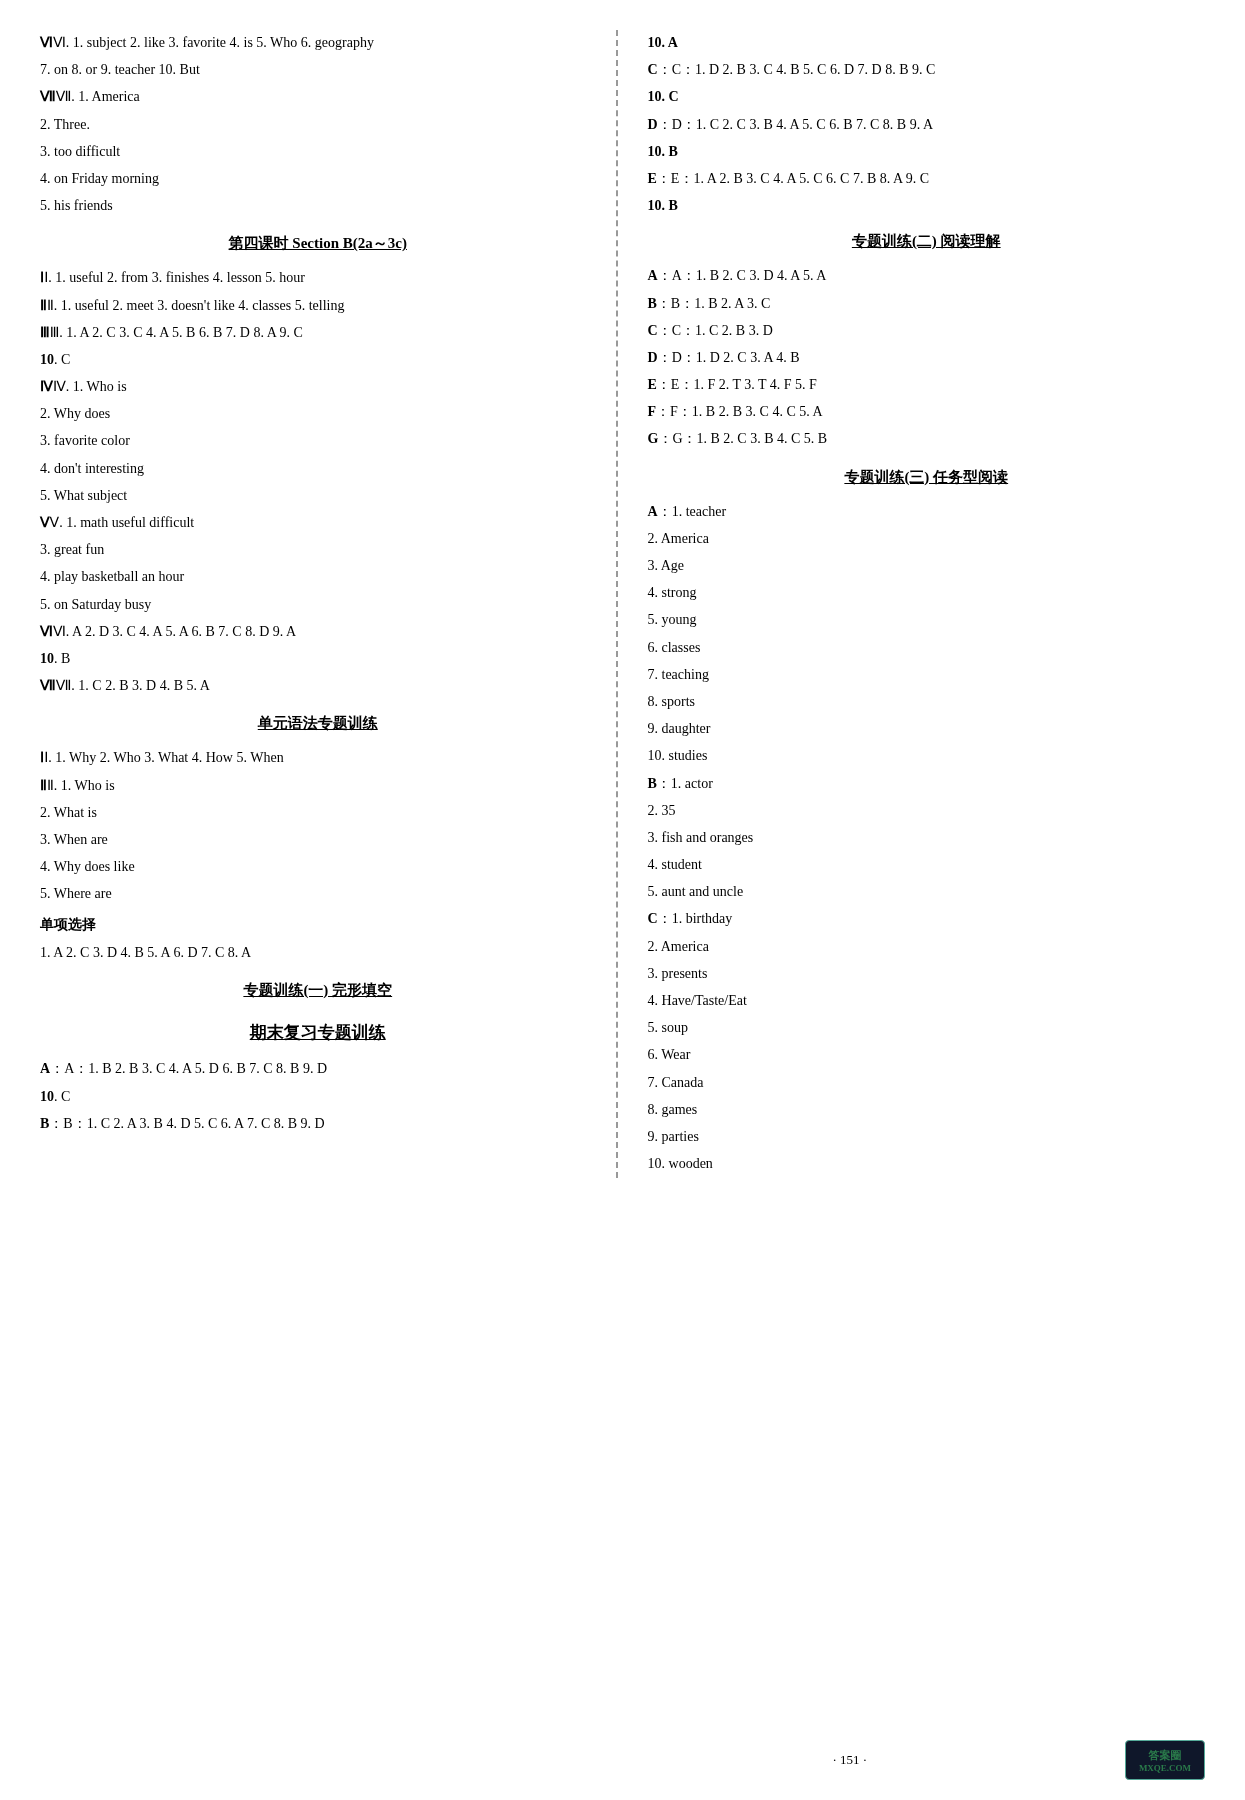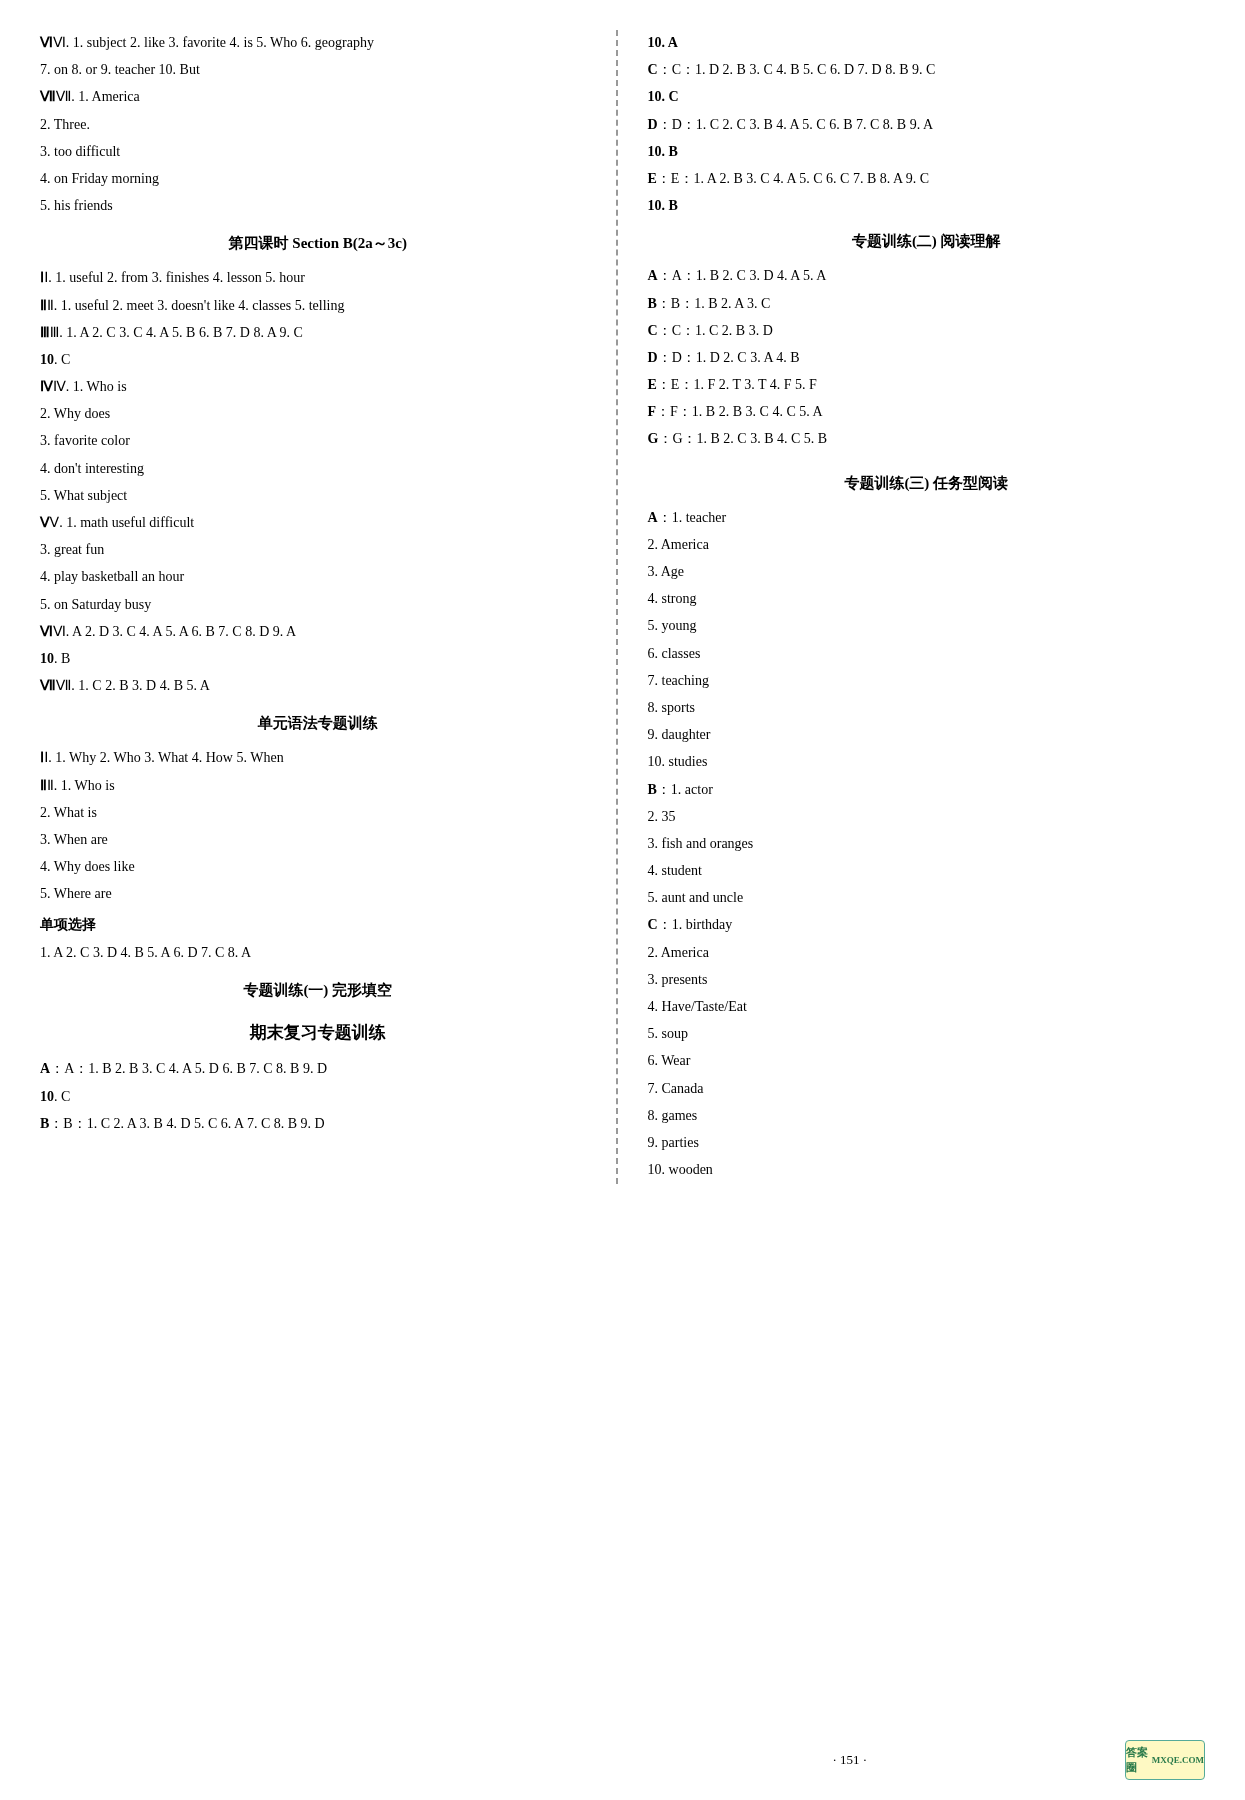--- a/index.html
+++ b/index.html
@@ -34,45 +34,46 @@
       width: 50%;
       padding-left: 20px;
       font-size: 14px;
       line-height: 1.8;
     }
     .section-title {
       text-align: center;
       font-size: 15px;
       font-weight: bold;
       margin: 12px 0 8px 0;
+      text-decoration: underline;
     }
     .bold { font-weight: bold; }
     .item { margin-bottom: 2px; }
     .page-footer {
       position: absolute;
       bottom: 20px;
       width: calc(100% - 80px);
       display: flex;
       justify-content: space-between;
       align-items: center;
       gap: 8px;
     }
     .page-number {
       flex: 1;
       text-align: center;
       font-size: 13px;
     }
     .watermark {
       width: 80px;
       height: 40px;
-      background: #fef9c3;
+      background: #0f172a;
       border: 1px solid #5a9;
       border-radius: 4px;
       display: flex;
-      flex-direction: row;
+      flex-direction: column;
       align-items: center;
       justify-content: center;
       font-size: 9px;
       color: #2a7a4a;
       font-weight: bold;
     }
     p { margin-bottom: 1px; }
   </style>
 </head>
 <body>
@@ -195,21 +196,21 @@
       <p class="item">
         <span class="bold">E</span><span>：</span><span>E：1. F  2. T  3. T  4. F  5. F</span>
       </p>
       <p class="item">
         <span class="bold">F</span><span>：</span><span>F：1. B  2. B  3. C  4. C  5. A</span>
       </p>
       <p class="item">
         <span class="bold">G</span><span>：</span><span>G：1. B  2. C  3. B  4. C  5. B</span>
       </p>
 
-      <div class="section-title" style="margin-top:18px;">专题训练(三)    任务型阅读</div>
+      <div class="section-title" style="margin-top:12px;">专题训练(三)    任务型阅读</div>
 
       <p class="item">
         <span class="bold">A</span><span>：</span><span>1. teacher</span>
       </p>
       <p class="item">2. America</p>
       <p class="item">3. Age</p>
       <p class="item">4. strong</p>
       <p class="item">5. young</p>
       <p class="item">6. classes</p>
       <p class="item">7. teaching</p>

